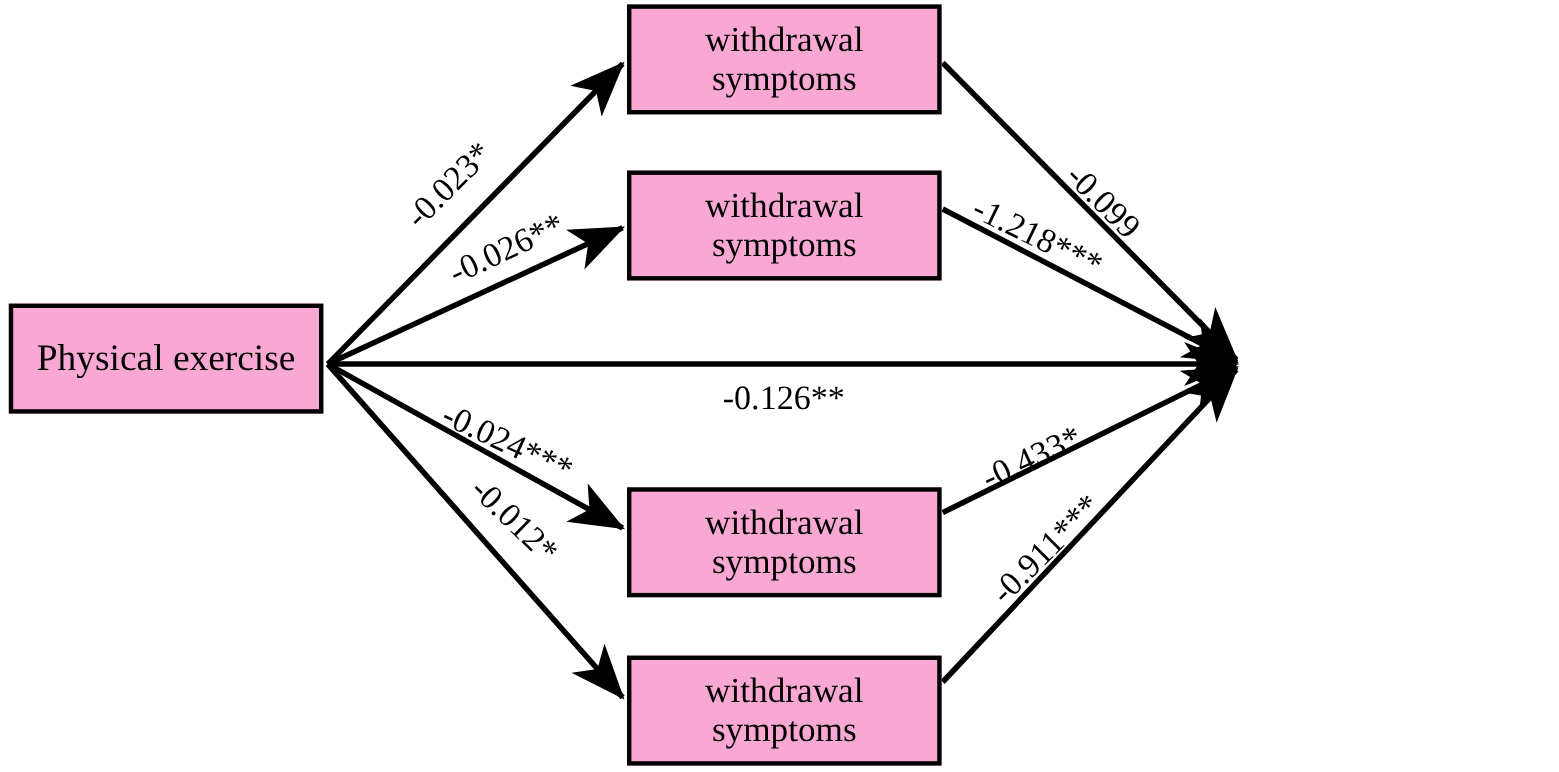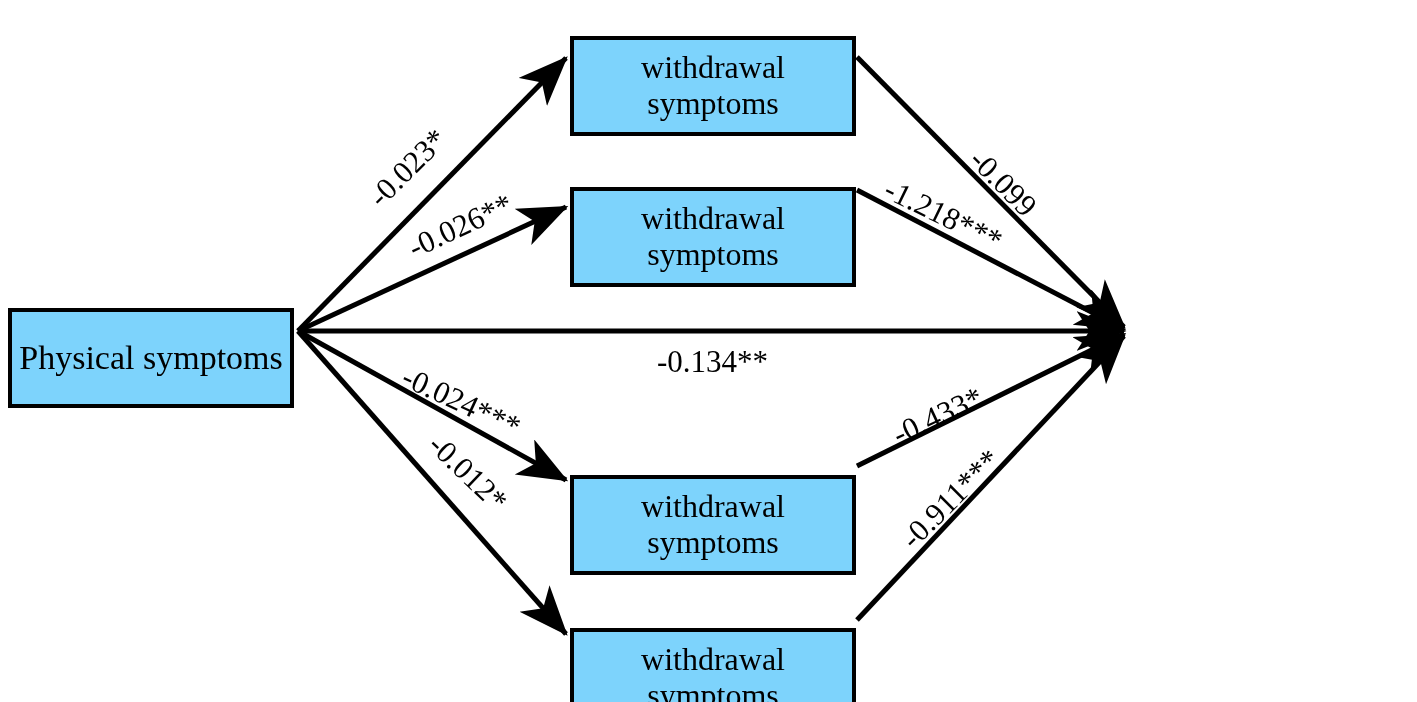--- a/index.html
+++ b/index.html
@@ -19,29 +19,28 @@
   #path-svg {
     position: absolute;
     left: 0;
     top: 0;
     width: 1417px;
     height: 702px;
   }
   .node-box {
     position: absolute;
     box-sizing: border-box;
-    background: #7dd3fc;
+    background: #f9a8d4;
     border: 4px solid #000000;
     display: flex;
     align-items: center;
     justify-content: center;
     text-align: center;
     color: #000000;
     z-index: 3;
-    margin-top: 32px;
   }
   .node-label {
     font-family: "Liberation Serif", "DejaVu Serif", serif;
     line-height: 1.12;
     color: #000000;
     white-space: pre-line;
   }
   .node-box.terminal .node-label {
     font-size: 34px;
   }
@@ -78,21 +77,21 @@
 
     <line x1="857" y1="57" x2="1124" y2="327" stroke="#000000" stroke-width="5" marker-end="url(#arrowhead)"></line>
     <line x1="857" y1="190" x2="1124" y2="329" stroke="#000000" stroke-width="5" marker-end="url(#arrowhead)"></line>
     <line x1="857" y1="466" x2="1124" y2="334" stroke="#000000" stroke-width="5" marker-end="url(#arrowhead)"></line>
     <line x1="857" y1="620" x2="1124" y2="336" stroke="#000000" stroke-width="5" marker-end="url(#arrowhead)"></line>
 
     <line x1="298" y1="331" x2="1124" y2="331" stroke="#000000" stroke-width="5" marker-end="url(#arrowhead)"></line>
   </svg>
 
   <div class="node-box terminal" style="left:8px; top:276px; width:286px; height:100px;">
-    <span class="node-label">Physical symptoms</span>
+    <span class="node-label">Physical exercise</span>
   </div>
 
   <div class="node-box mediator" style="left:570px; top:4px; width:286px; height:100px;">
     <span class="node-label">withdrawal
 symptoms</span>
   </div>
 
   <div class="node-box mediator" style="left:570px; top:155px; width:286px; height:100px;">
     <span class="node-label">withdrawal
 symptoms</span>
@@ -118,15 +117,15 @@
   <div class="edge-label" style="left:420px; top:455px; transform: rotate(44deg);">-0.012*</div>
 
   <div class="edge-label" style="left:963px; top:165px; transform: rotate(45deg);">-0.099</div>
 
   <div class="edge-label" style="left:880px; top:197px; transform: rotate(26deg);">-1.218***</div>
 
   <div class="edge-label" style="left:890px; top:398px; transform: rotate(-25deg);">-0.433*</div>
 
   <div class="edge-label" style="left:888px; top:481px; transform: rotate(-45deg);">-0.911***</div>
 
-  <div class="edge-label" style="left:657px; top:344px;">-0.134**</div>
+  <div class="edge-label" style="left:657px; top:344px;">-0.126**</div>
 
 </div>
 
 </body></html>

